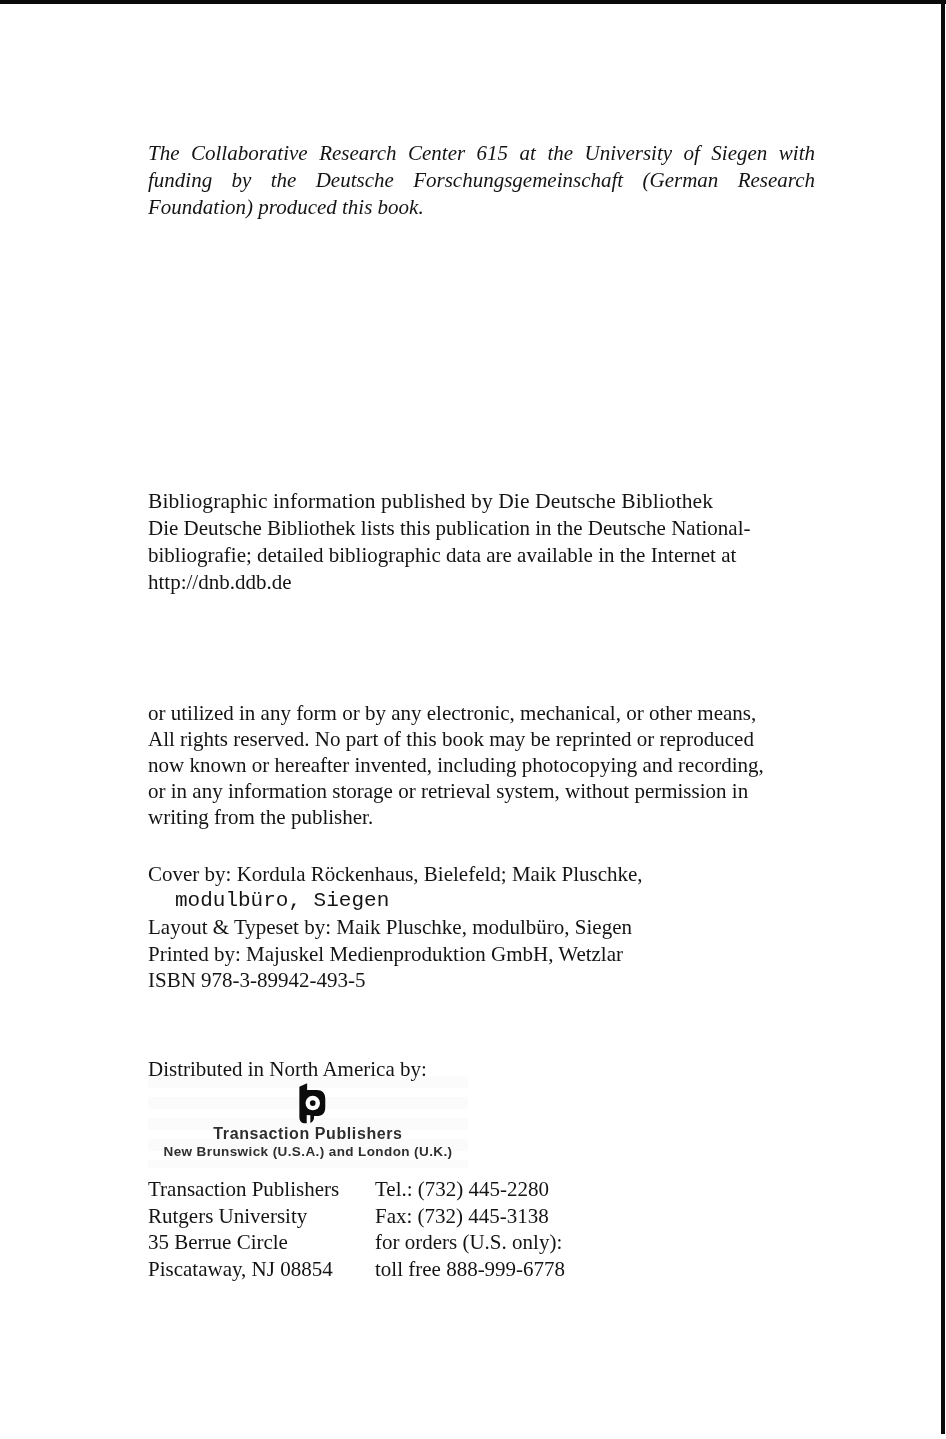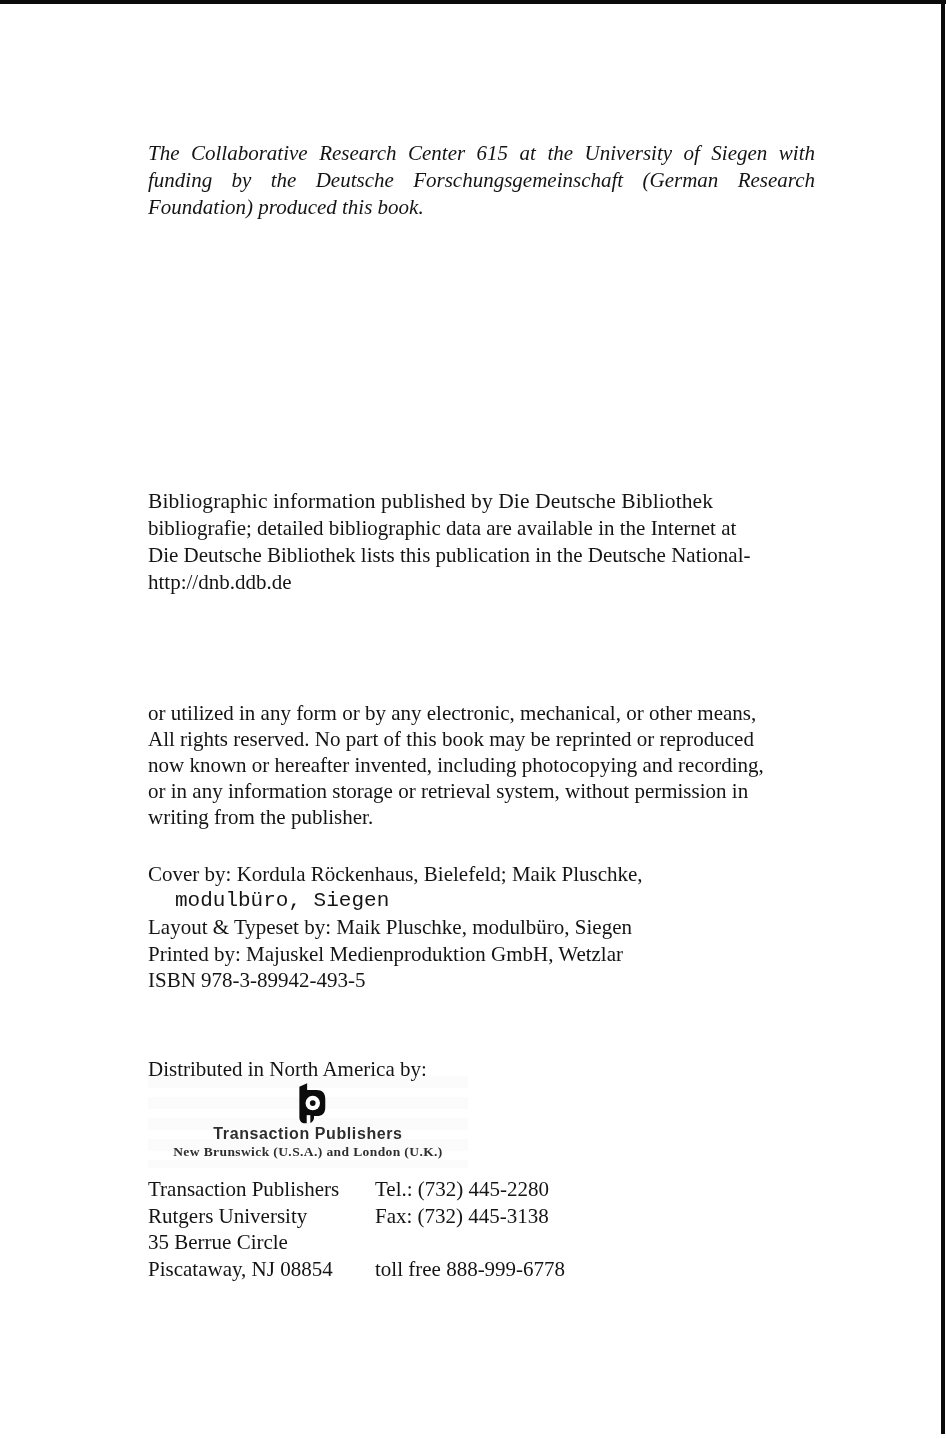--- a/index.html
+++ b/index.html
@@ -72,21 +72,21 @@
   .logo-icon { display: block; height: 41px; margin: 7px 0 1px 0; }
   .logo-name {
     font-family: "Liberation Sans", "DejaVu Sans", sans-serif;
     font-weight: bold;
     font-size: 16px;
     letter-spacing: 0.6px;
     color: #2e2e2e;
     line-height: 18px;
   }
   .logo-sub {
-    font-family: Liberation Serif, serif;
+    font-family: Liberation Sans, sans-serif;
     font-weight: bold;
     font-size: 13.5px;
     letter-spacing: 0.4px;
     color: #2e2e2e;
     line-height: 17px;
   }
 
   .contact { top: 1176px; font-size: 21px; }
   .contact-row { display: flex; line-height: 26.6px; }
   .contact-left { width: 227px; flex: 0 0 auto; }
@@ -101,22 +101,22 @@
   <div class="scan-edge-right"></div>
 
   <section class="block funding-note">
     <div class="just">The Collaborative Research Center 615 at the University of Siegen with</div>
     <div class="just">funding by the Deutsche Forschungsgemeinschaft (German Research</div>
     <div>Foundation) produced this book.</div>
   </section>
 
   <section class="block biblio">
     <div class="biblio-heading">Bibliographic information published by Die Deutsche Bibliothek</div>
+    <div>Die Deutsche Bibliothek lists this publication in the Deutsche National-</div>
     <div>bibliografie; detailed bibliographic data are available in the Internet at</div>
-    <div>Die Deutsche Bibliothek lists this publication in the Deutsche National-</div>
     <div>http://dnb.ddb.de</div>
   </section>
 
 
   <section class="block rights">
     <div>or utilized in any form or by any electronic, mechanical, or other means,</div>
     <div>All rights reserved. No part of this book may be reprinted or reproduced</div>
     <div>now known or hereafter invented, including photocopying and recording,</div>
     <div>or in any information storage or retrieval system, without permission in</div>
     <div>writing from the publisher.</div>
@@ -149,20 +149,21 @@
     <div class="contact-row">
       <div class="contact-left">Transaction Publishers</div>
       <div class="contact-right">Tel.: (732) 445-2280</div>
     </div>
     <div class="contact-row">
       <div class="contact-left">Rutgers University</div>
       <div class="contact-right">Fax: (732) 445-3138</div>
     </div>
     <div class="contact-row">
       <div class="contact-left">35 Berrue Circle</div>
+      <div class="contact-right">for orders (U.S. only):</div>
     </div>
     <div class="contact-row">
       <div class="contact-left">Piscataway, NJ 08854</div>
       <div class="contact-right">toll free 888-999-6778</div>
     </div>
   </section>
 
 </div>
 
 </body></html>

